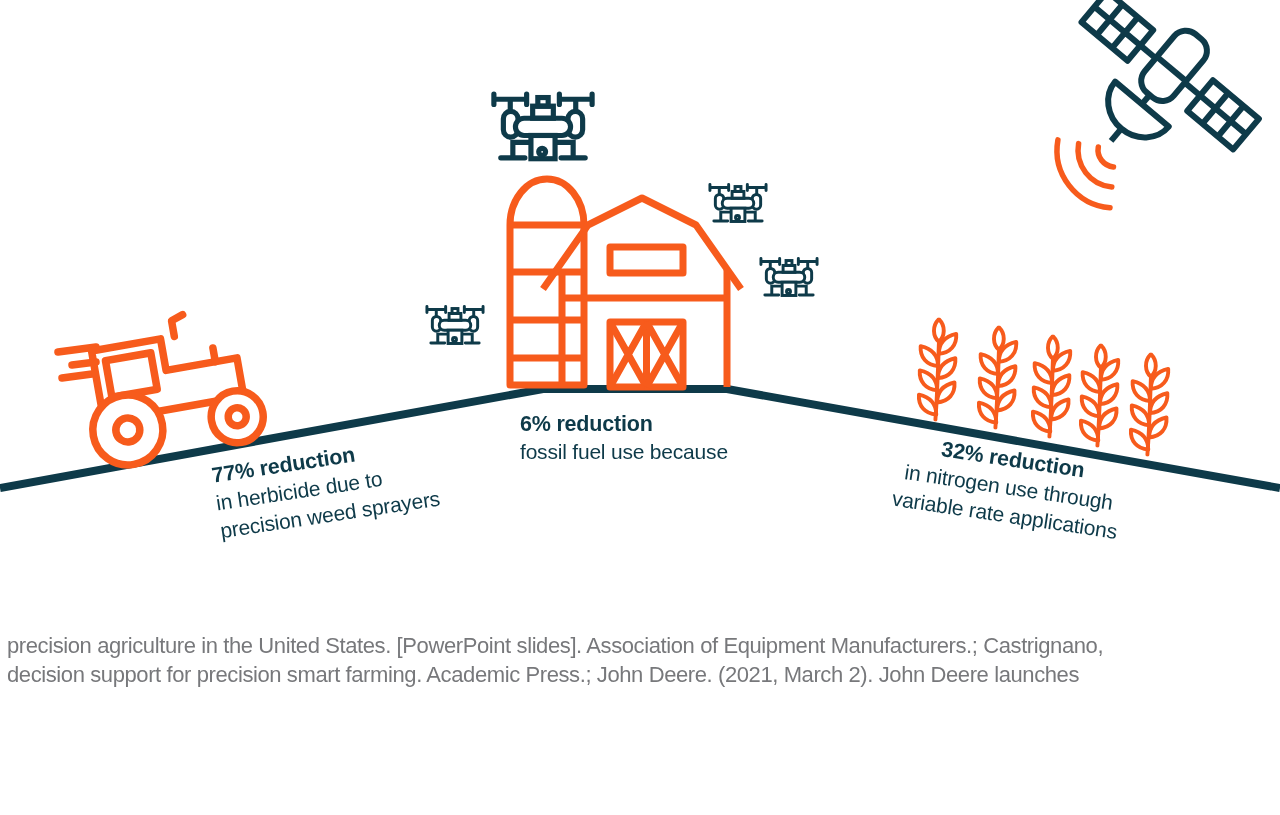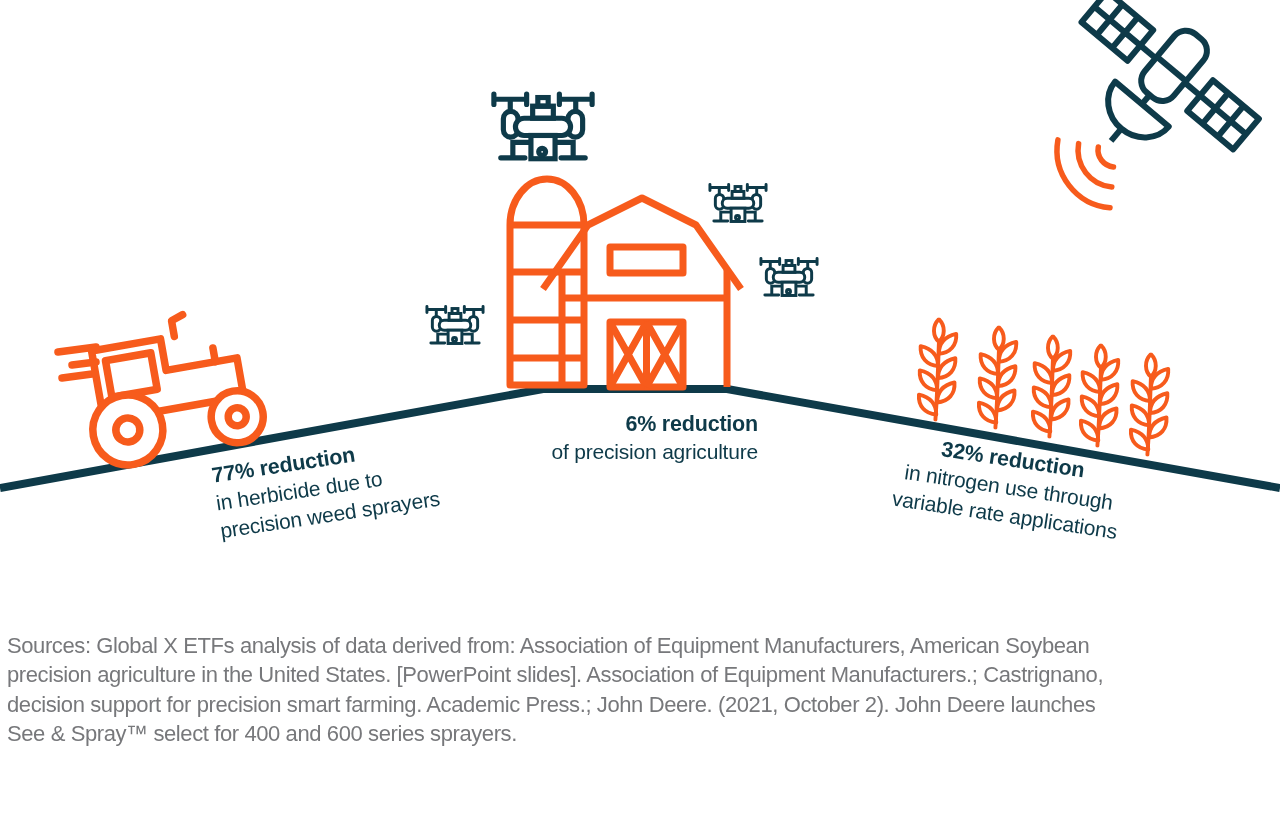--- a/index.html
+++ b/index.html
@@ -32,22 +32,22 @@
     font-weight:bold;
     font-size:21.5px;
   }
   .stat-left{
     left:210px;top:462px;width:260px;
     transform:rotate(-8.5deg);
     transform-origin:0 0;
     text-align:left;
   }
   .stat-center{
-    left:498px;top:410px;width:260px;
-    text-align:right;
+    left:520px;top:410px;width:260px;
+    text-align:left;
   }
   .stat-right{
     left:888px;top:446px;width:254px;
     transform:rotate(8.5deg);
     transform-origin:50% 0;
     text-align:center;
   }
   .sources{
     left:7px;top:631px;width:1250px;
     color:var(--gray,#77787B);
@@ -191,29 +191,27 @@
     </svg>
 
   <div class="abs stat stat-left">
     <div class="headline">77% reduction</div>
     <div>in herbicide due to</div>
     <div>precision weed sprayers</div>
   </div>
 
   <div class="abs stat stat-center">
     <div class="headline">6% reduction</div>
-    <div>of precision agriculture</div>
+    <div>fossil fuel use because</div>
   </div>
 
   <div class="abs stat stat-right">
     <div class="headline">32% reduction</div>
     <div>in nitrogen use through</div>
     <div>variable rate applications</div>
   </div>
 
   <div class="abs sources">
-    <div>Sources: Global X ETFs analysis of data derived from: Association of Equipment Manufacturers, American Soybean</div>
     <div>precision agriculture in the United States. [PowerPoint slides]. Association of Equipment Manufacturers.; Castrignano,</div>
-    <div>decision support for precision smart farming. Academic Press.; John Deere. (2021, October 2). John Deere launches</div>
-    <div>See &amp; Spray™ select for 400 and 600 series sprayers.</div>
+    <div>decision support for precision smart farming. Academic Press.; John Deere. (2021, March 2). John Deere launches</div>
   </div>
 
 </div>
 
 </body></html>

